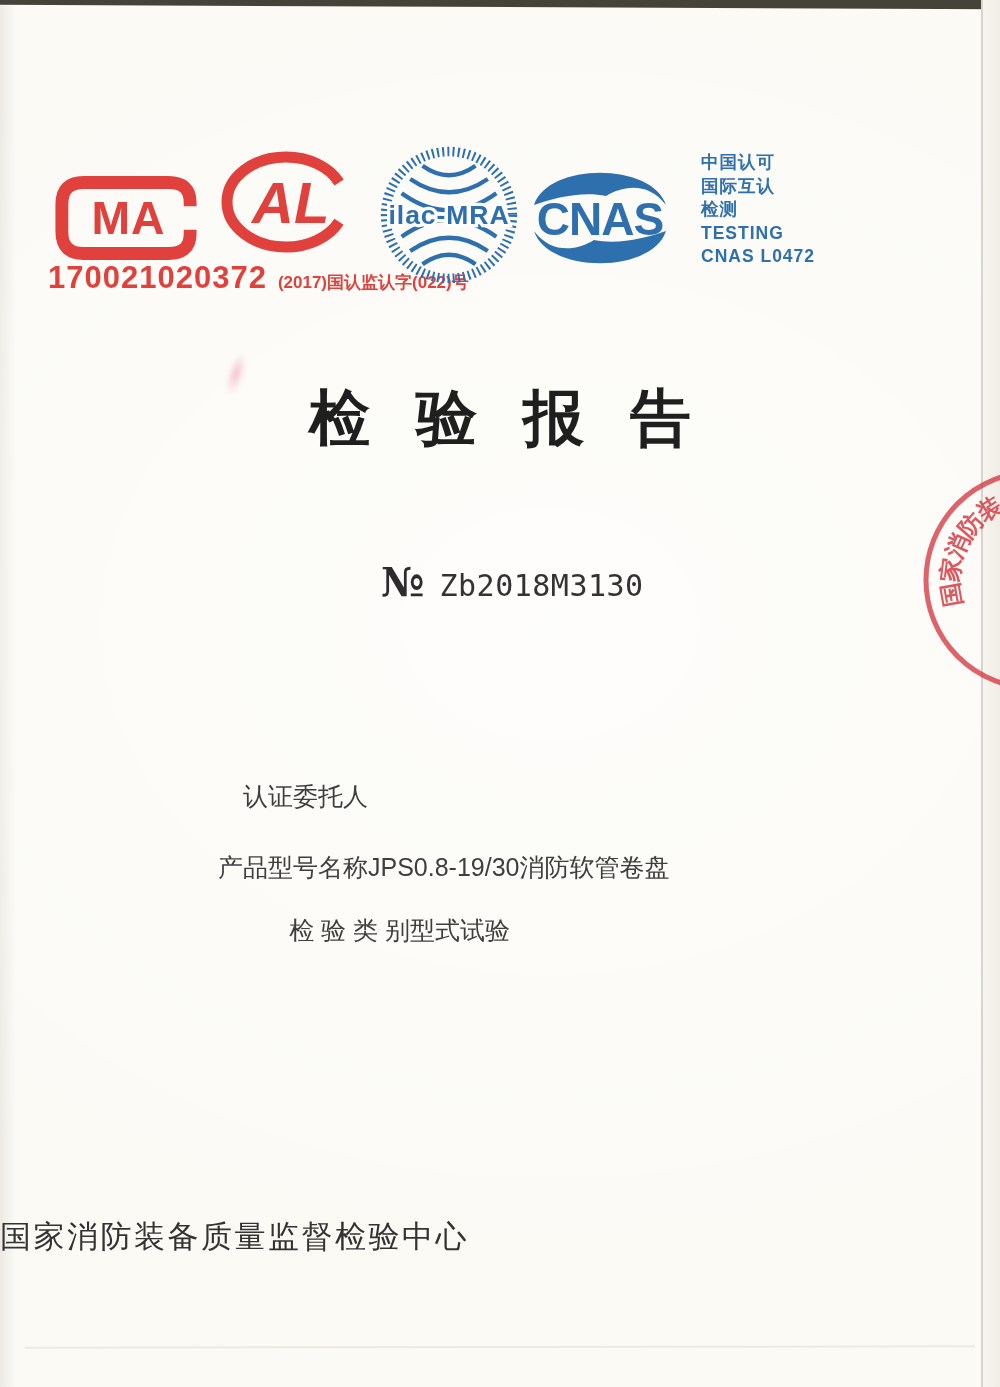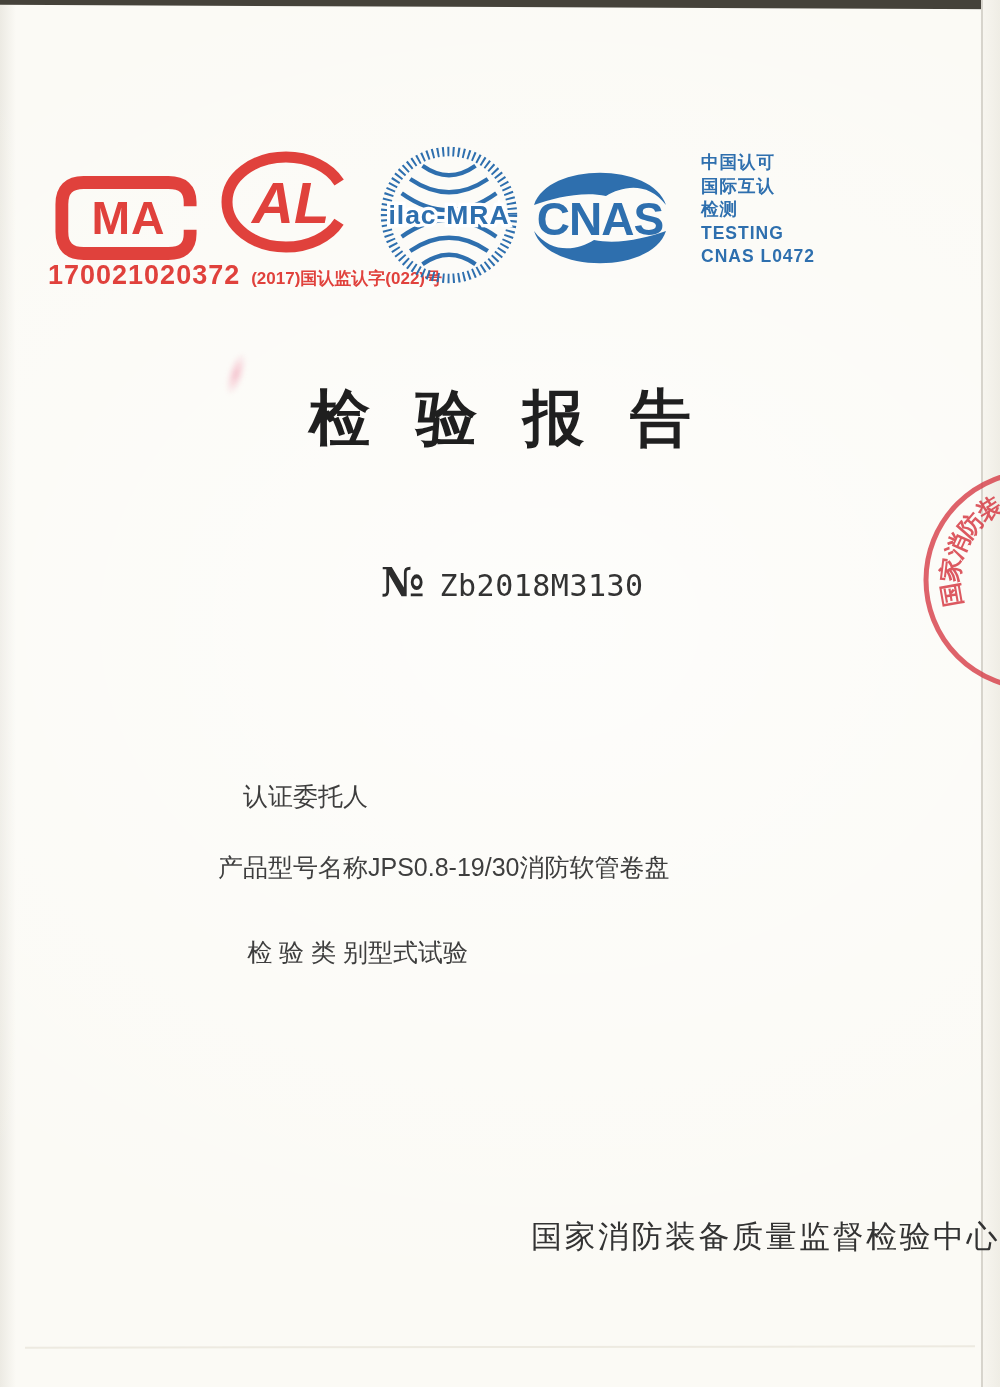--- a/index.html
+++ b/index.html
@@ -21,43 +21,43 @@
     background:radial-gradient(ellipse,rgba(236,120,150,.45),rgba(236,120,150,0) 70%);
     filter:blur(2px);transform:rotate(18deg);}
 
   
   .logo{position:absolute;}
   .cma-svg{left:52px;top:172px;}
   .cal-svg{left:216px;top:150px;}
   .ilac-svg{left:378px;top:144px;}
   .cnas-svg{left:524px;top:158px;}
   .cma-caption{position:absolute;left:48px;top:260px;display:flex;align-items:baseline;white-space:nowrap;}
-  .cma-number{font-size:27px;font-weight:bold;color:#e0413c;letter-spacing:1px;text-align:center;}
+  .cma-number{font-size:31px;font-weight:bold;color:#e0413c;letter-spacing:1px;text-align:center;}
   .cma-approval{font-size:17px;font-weight:bold;color:#e0413c;margin-left:11px;}
   .cnas-caption{position:absolute;left:701px;top:151px;color:#2e6fae;font-weight:bold;font-size:17.5px;line-height:23.5px;letter-spacing:1px;white-space:nowrap;}
 
   
   .title{position:absolute;top:378px;left:0;width:100%;text-align:center;
     font-size:61px;font-weight:bold;color:#1f1f1f;letter-spacing:46px;padding-left:46px;box-sizing:border-box;white-space:nowrap;}
 
   
   .report-no{position:absolute;left:381px;top:524px;display:flex;align-items:baseline;}
   .no-symbol{font-family:"DejaVu Serif","Liberation Serif",serif;font-weight:bold;font-size:40px;color:#2c2c2c;}
   .no-value{font-family:"DejaVu Sans Mono","Liberation Mono",monospace;font-size:30px;color:#333;margin-left:15px;letter-spacing:.5px;margin-top:44px;}
 
   
   .field-row{position:absolute;left:208px;display:flex;font-size:25px;color:#3e3e3e;white-space:nowrap;}
   .field-label{display:inline-block;width:160px;text-align:right;}
   .field-value{display:inline-block;}
   .row-0{top:780px;}
   .row-1{top:851px;}
-  .row-2{top:936px;}
+  .row-2{top:914px;margin-left:42px;}
 
   
-  .footer{position:absolute;top:1216px;left:0;width:100%;text-align:right;
+  .footer{position:absolute;top:1216px;left:0;width:100%;text-align:left;
     font-size:31px;color:#333;letter-spacing:2.5px;white-space:nowrap;}
 
   
   .seal-svg{position:absolute;left:880px;top:430px;filter:blur(.3px);}
 </style>
 </head>
 <body>
 
 <div class="page">
 

